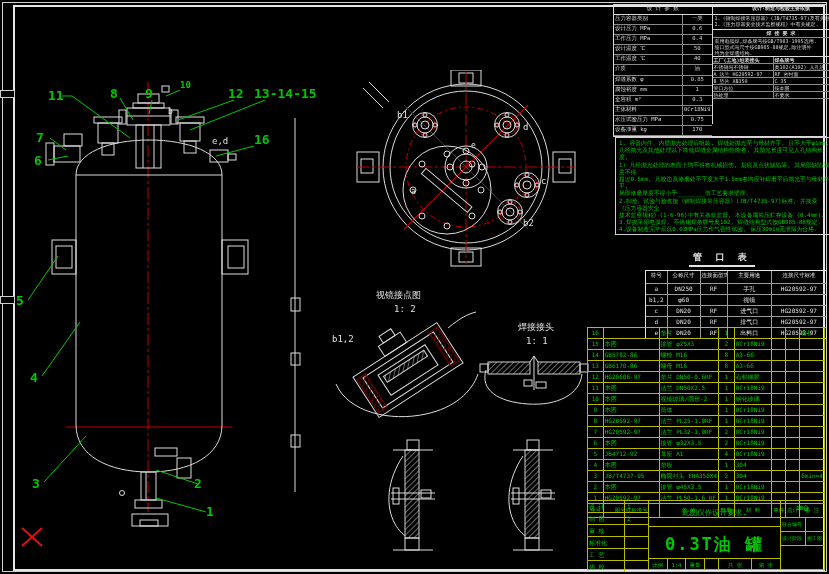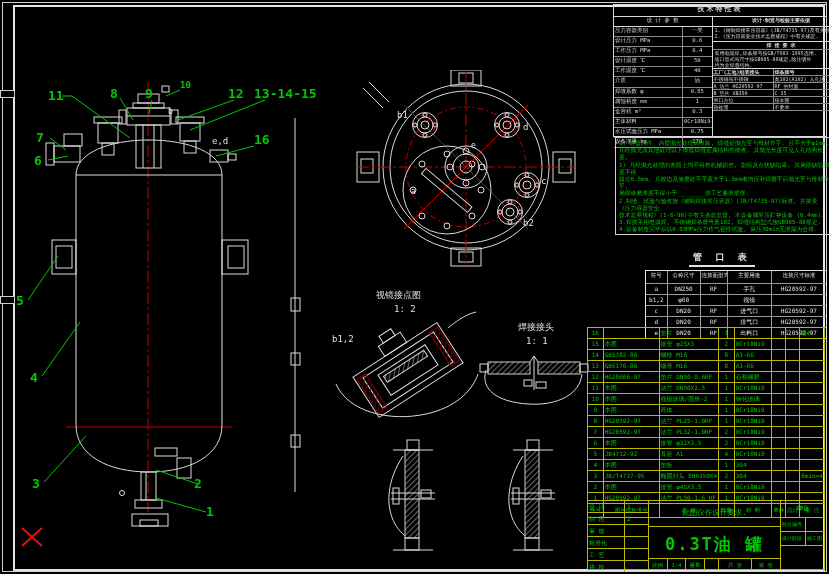--- a/index.html
+++ b/index.html
@@ -358,21 +358,20 @@
       <line class="w" x1="6" y1="63" x2="50" y2="63"></line>
       <rect class="w" x="8" y="52" width="6" height="16"></rect>
       <rect class="w" x="36" y="54" width="10" height="8"></rect>
       <rect class="w" x="20" y="102" width="14" height="12"></rect>
       <line class="w" x1="8" y1="114" x2="48" y2="114"></line>
       <path class="w" d="M18,20 C2,44 0,70 10,88 C14,95 18,98 20,100"></path>
     </g>
   </svg>
 
   <div class="abs tech">
-    <div class="title">技术特性表</div>
     <div class="body">
       <div class="lcol">
         <div class="lh">设 计 参 数</div>
         <div>
 
             <div class="prow">
               <span class="pn">压力容器类别</span>
               <span class="pv">一类</span>
             </div>
 

